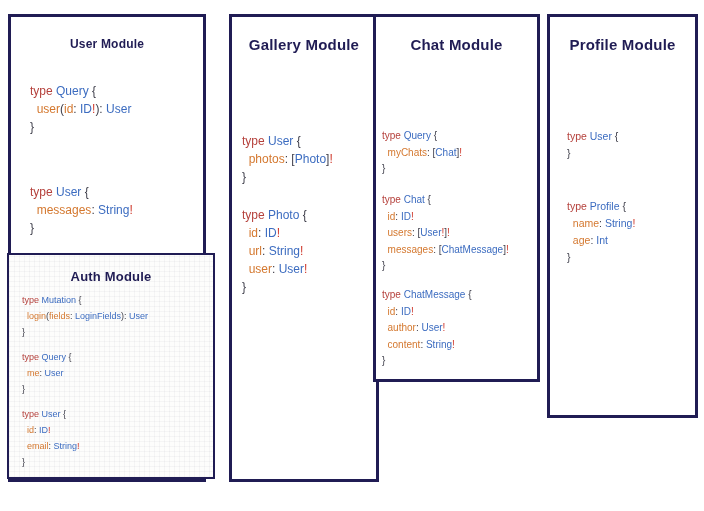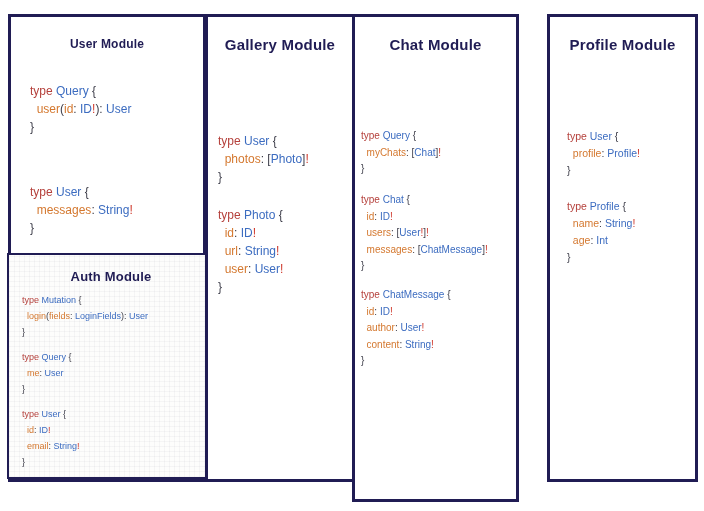--- a/index.html
+++ b/index.html
@@ -39,32 +39,32 @@
     <pre class="code" style="left:19px;top:166px;font-size:12px;line-height:18px"><div><span class="c-k">type </span><span class="c-t">User </span><span class="c-p">{</span></div><div><span class="c-p">  </span><span class="c-f">messages</span><span class="c-p">: </span><span class="c-t">String</span><span class="c-b">!</span></div><div><span class="c-p">}</span></div></pre>
 
     <div class="authbox">
       <h3 class="title t-sm" style="top:14px">Auth Module</h3>
       <pre class="code" style="left:13px;top:37px;font-size:9px;line-height:16px"><div><span class="c-k">type </span><span class="c-t">Mutation </span><span class="c-p">{</span></div><div><span class="c-p">  </span><span class="c-f">login</span><span class="c-p">(</span><span class="c-f">fields</span><span class="c-p">: </span><span class="c-t">LoginFields</span><span class="c-p">): </span><span class="c-t">User</span></div><div><span class="c-p">}</span></div></pre>
       <pre class="code" style="left:13px;top:94px;font-size:9px;line-height:16px"><div><span class="c-k">type </span><span class="c-t">Query </span><span class="c-p">{</span></div><div><span class="c-p">  </span><span class="c-f">me</span><span class="c-p">: </span><span class="c-t">User</span></div><div><span class="c-p">}</span></div></pre>
       <pre class="code" style="left:13px;top:151px;font-size:9px;line-height:16px"><div><span class="c-k">type </span><span class="c-t">User </span><span class="c-p">{</span></div><div><span class="c-p">  </span><span class="c-f">id</span><span class="c-p">: </span><span class="c-t">ID</span><span class="c-b">!</span></div><div><span class="c-p">  </span><span class="c-f">email</span><span class="c-p">: </span><span class="c-t">String</span><span class="c-b">!</span></div><div><span class="c-p">}</span></div></pre>
     </div>
   </section>
 
-  <section class="panel" style="left:205px;top:14px;width:150px;height:468px">
+  <section class="panel" style="left:229px;top:14px;width:150px;height:468px">
     <h2 class="title t-md" style="top:19px">Gallery Module</h2>
     <pre class="code" style="left:10px;top:115px;font-size:12px;line-height:18px"><div><span class="c-k">type </span><span class="c-t">User </span><span class="c-p">{</span></div><div><span class="c-p">  </span><span class="c-f">photos</span><span class="c-p">: [</span><span class="c-t">Photo</span><span class="c-p">]</span><span class="c-b">!</span></div><div><span class="c-p">}</span></div></pre>
     <pre class="code" style="left:10px;top:189px;font-size:12px;line-height:18px"><div><span class="c-k">type </span><span class="c-t">Photo </span><span class="c-p">{</span></div><div><span class="c-p">  </span><span class="c-f">id</span><span class="c-p">: </span><span class="c-t">ID</span><span class="c-b">!</span></div><div><span class="c-p">  </span><span class="c-f">url</span><span class="c-p">: </span><span class="c-t">String</span><span class="c-b">!</span></div><div><span class="c-p">  </span><span class="c-f">user</span><span class="c-p">: </span><span class="c-t">User</span><span class="c-b">!</span></div><div><span class="c-p">}</span></div></pre>
   </section>
 
-  <section class="panel" style="left:352px;top:14px;width:167px;height:488px">
+  <section class="panel" style="left:373px;top:14px;width:167px;height:368px">
     <h2 class="title t-md" style="top:19px">Chat Module</h2>
     <pre class="code" style="left:6px;top:111px;font-size:10px;line-height:16.5px"><div><span class="c-k">type </span><span class="c-t">Query </span><span class="c-p">{</span></div><div><span class="c-p">  </span><span class="c-f">myChats</span><span class="c-p">: [</span><span class="c-t">Chat</span><span class="c-p">]</span><span class="c-b">!</span></div><div><span class="c-p">}</span></div></pre>
     <pre class="code" style="left:6px;top:175px;font-size:10px;line-height:16.5px"><div><span class="c-k">type </span><span class="c-t">Chat </span><span class="c-p">{</span></div><div><span class="c-p">  </span><span class="c-f">id</span><span class="c-p">: </span><span class="c-t">ID</span><span class="c-b">!</span></div><div><span class="c-p">  </span><span class="c-f">users</span><span class="c-p">: [</span><span class="c-t">User</span><span class="c-b">!</span><span class="c-p">]</span><span class="c-b">!</span></div><div><span class="c-p">  </span><span class="c-f">messages</span><span class="c-p">: [</span><span class="c-t">ChatMessage</span><span class="c-p">]</span><span class="c-b">!</span></div><div><span class="c-p">}</span></div></pre>
     <pre class="code" style="left:6px;top:270px;font-size:10px;line-height:16.5px"><div><span class="c-k">type </span><span class="c-t">ChatMessage </span><span class="c-p">{</span></div><div><span class="c-p">  </span><span class="c-f">id</span><span class="c-p">: </span><span class="c-t">ID</span><span class="c-b">!</span></div><div><span class="c-p">  </span><span class="c-f">author</span><span class="c-p">: </span><span class="c-t">User</span><span class="c-b">!</span></div><div><span class="c-p">  </span><span class="c-f">content</span><span class="c-p">: </span><span class="c-t">String</span><span class="c-b">!</span></div><div><span class="c-p">}</span></div></pre>
   </section>
 
-  <section class="panel" style="left:547px;top:14px;width:151px;height:468px">
+  <section class="panel" style="left:547px;top:14px;width:151px;height:404px">
     <h2 class="title t-md" style="top:19px">Profile Module</h2>
-    <pre class="code" style="left:17px;top:111px;font-size:10.5px;line-height:17px"><div><span class="c-k">type </span><span class="c-t">User </span><span class="c-p">{</span></div><div><span class="c-p">  </span><span class="c-f">profile</span><span class="c-p">: </span><span class="c-t">Profile</span><span class="c-b">!</span></div><div><span class="c-p">}</span></div></pre>
+    <pre class="code" style="left:17px;top:111px;font-size:10.5px;line-height:17px"><div><span class="c-k">type </span><span class="c-t">User </span><span class="c-p">{</span></div><div><span class="c-p">}</span></div></pre>
     <pre class="code" style="left:17px;top:181px;font-size:10.5px;line-height:17px"><div><span class="c-k">type </span><span class="c-t">Profile </span><span class="c-p">{</span></div><div><span class="c-p">  </span><span class="c-f">name</span><span class="c-p">: </span><span class="c-t">String</span><span class="c-b">!</span></div><div><span class="c-p">  </span><span class="c-f">age</span><span class="c-p">: </span><span class="c-t">Int</span></div><div><span class="c-p">}</span></div></pre>
   </section>
 
 </div>
 
 </body></html>

